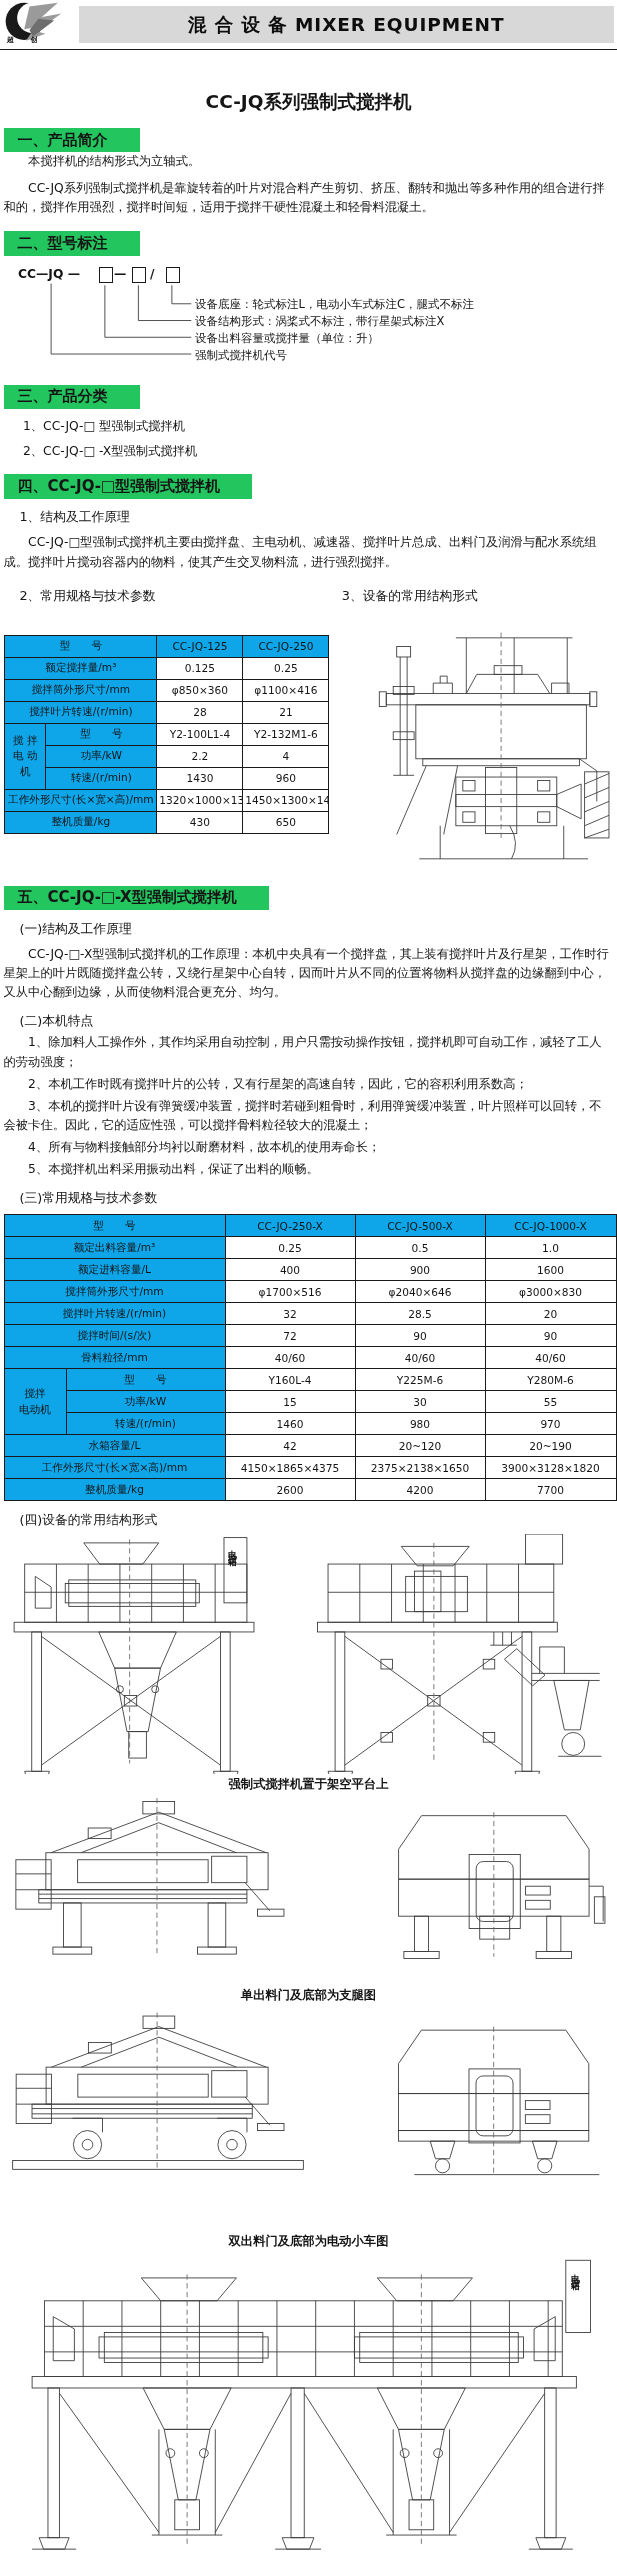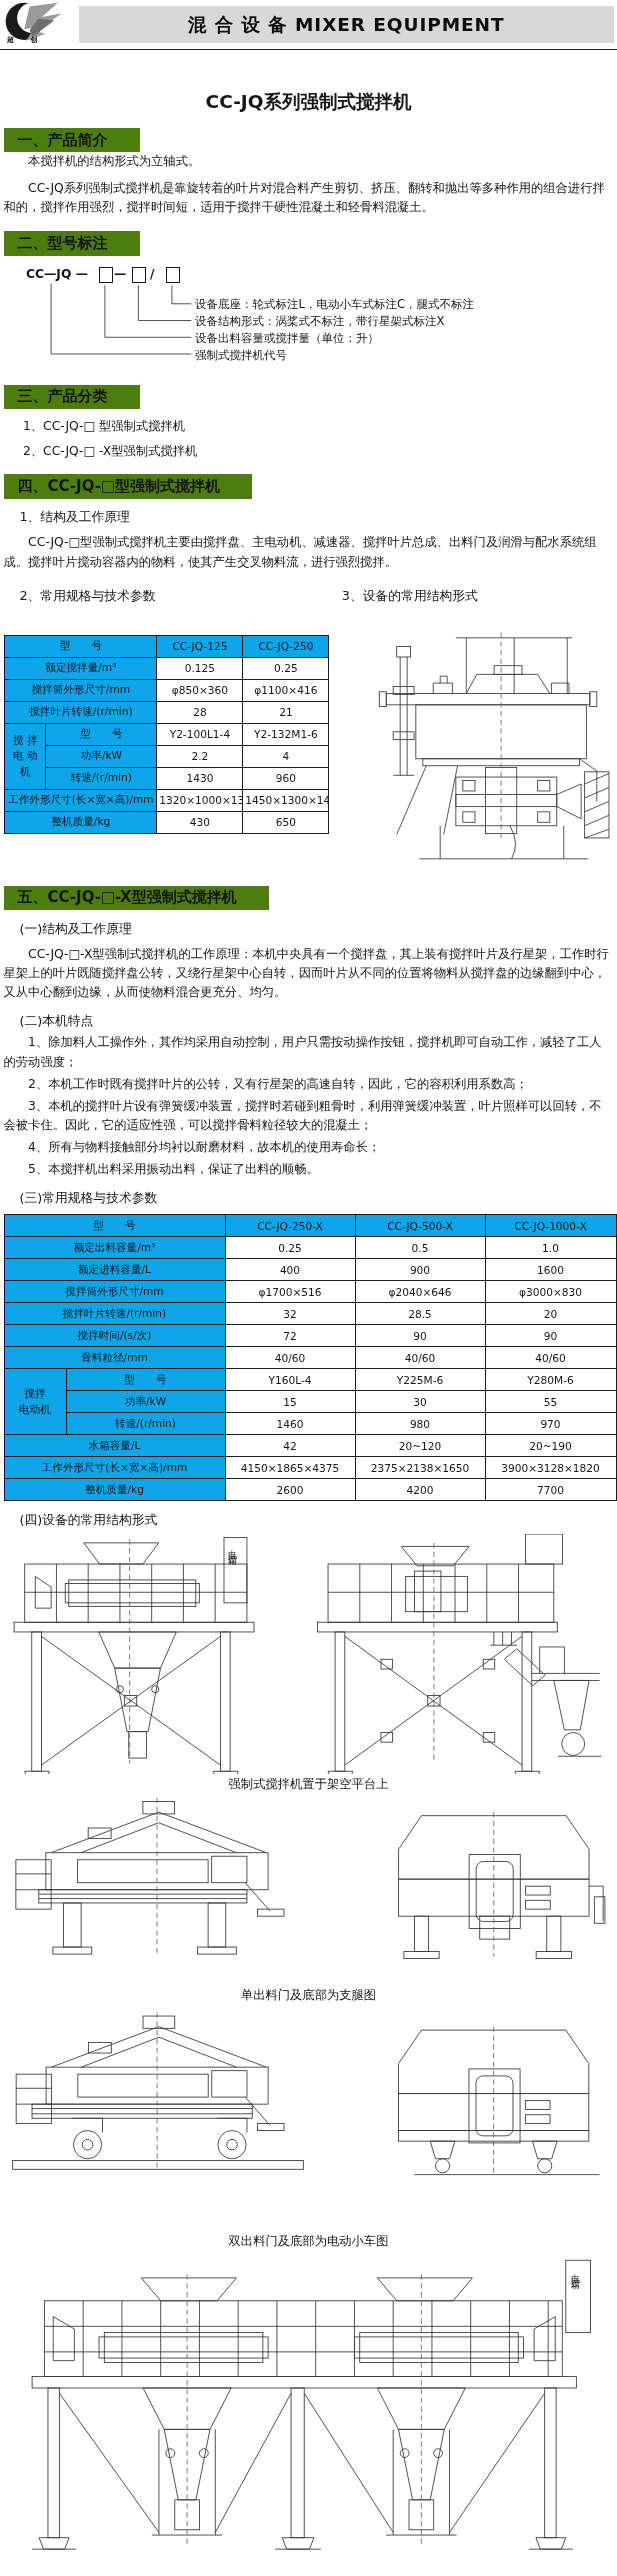--- a/index.html
+++ b/index.html
@@ -9,21 +9,21 @@
   
   header{position:relative;height:49px;border-bottom:1.8px solid #1a1a1a;}
   .logo{position:absolute;left:2.6px;top:0.9px;width:76px;height:47px;}
   .logo-caption{position:absolute;left:7px;top:35px;font-size:7px;font-weight:bold;letter-spacing:7px;color:#111;}
   .banner{position:absolute;left:79px;top:6.2px;right:3.5px;height:37px;background:#d8d8d8;
           display:flex;align-items:center;justify-content:center;
           font-size:18.5px;font-weight:bold;letter-spacing:0.9px;color:#0d0d0d;}
 
   .title{text-align:center;font-size:18.5px;font-weight:bold;margin:39px 0 0;}
 
-  .sec-h{display:inline-block;background:#4d7c0f;font-size:15px;font-weight:bold;
+  .sec-h{display:inline-block;background:#22c55e;font-size:15px;font-weight:bold;
          padding:2.6px 32px 2.6px 14px;margin:14px 0 0 3.5px;}
   .sub{font-size:12.8px;margin:10.6px 0 0 19.4px;}
   p.body{font-size:12.3px;line-height:1.58;margin:7px 3.5px 0;text-indent:2em;}
   p.feat{font-size:12.3px;line-height:1.58;margin:2.6px 3.5px 0;text-indent:2em;}
   .cls-item{font-size:12.3px;margin:8.8px 0 0 23px;}
 
   
   .model-diagram{position:relative;height:108px;margin:7px 0 0;}
   .model-code,.model-dash,.model-slash{position:absolute;top:4.4px;font-size:12.3px;font-weight:bold;}
   .mbox{position:absolute;top:4.4px;width:11.5px;height:14px;border:1.8px solid #1a1a1a;}
@@ -38,21 +38,21 @@
   .t1{margin:30px 0 0 4.4px;width:325px;}
   .t2{margin:7px 0 0 3.5px;width:610px;}
   .t2 td{font-size:11px;padding:4px 1.8px;}
 
   .two-col{display:flex;margin-top:8.8px;min-height:291px;}
   .col-l{width:333px;}
   .col-r{width:284px;position:relative;}
   .col-l .sub{margin:7px 0 0 19.4px;}
   .col-r .sub{margin:7px 0 0 8.8px;}
 
-  .fig{position:relative;margin-top:5.3px;}
+  .fig{position:relative;margin-top:5.3px;font-weight:bold;}
   .figcap{text-align:center;font-size:12.3px;margin-top:1.8px;}
   .vtext{position:absolute;writing-mode:vertical-rl;text-orientation:upright;
          font-size:8.8px;line-height:1;letter-spacing:3.5px;color:#111;}
   svg.draw{display:block;}
   .ln{stroke:#3a3a3a;fill:none;stroke-width:1;}
   .lnd{stroke:#6a6a6a;fill:none;stroke-width:1;stroke-dasharray:6 4;}
 </style>
 </head>
 <body>
 
@@ -76,21 +76,21 @@
   <p class="body">CC-JQ系列强制式搅拌机是靠旋转着的叶片对混合料产生剪切、挤压、翻转和抛出等多种作用的组合进行拌和的，搅拌作用强烈，搅拌时间短，适用于搅拌干硬性混凝土和轻骨料混凝土。</p>
 
   <div><span class="sec-h">二、型号标注</span></div>
   <div class="model-diagram">
     <svg class="model-lines" viewBox="0 0 700 122">
       <path class="ln" d="M195 25 V46 H217"></path>
       <path class="ln" d="M157 25 V65 H217"></path>
       <path class="ln" d="M119 25 V84 H217"></path>
       <path class="ln" d="M58 23 V103 H217"></path>
     </svg>
-    <span class="model-code" style="left:26px;">CC—JQ —</span>
+    <span class="model-code" style="left:18px;">CC—JQ —</span>
     <span class="mbox" style="left:99px;"></span>
     <span class="model-dash" style="left:114px;">—</span>
     <span class="mbox" style="left:132px;"></span>
     <span class="model-slash" style="left:150px;">/</span>
     <span class="mbox" style="left:166px;"></span>
     <span class="callout" style="top:34px;">设备底座：轮式标注L，电动小车式标注C，腿式不标注</span>
     <span class="callout" style="top:51px;">设备结构形式：涡桨式不标注，带行星架式标注X</span>
     <span class="callout" style="top:68px;">设备出料容量或搅拌量（单位：升）</span>
     <span class="callout" style="top:85px;">强制式搅拌机代号</span>
   </div>

